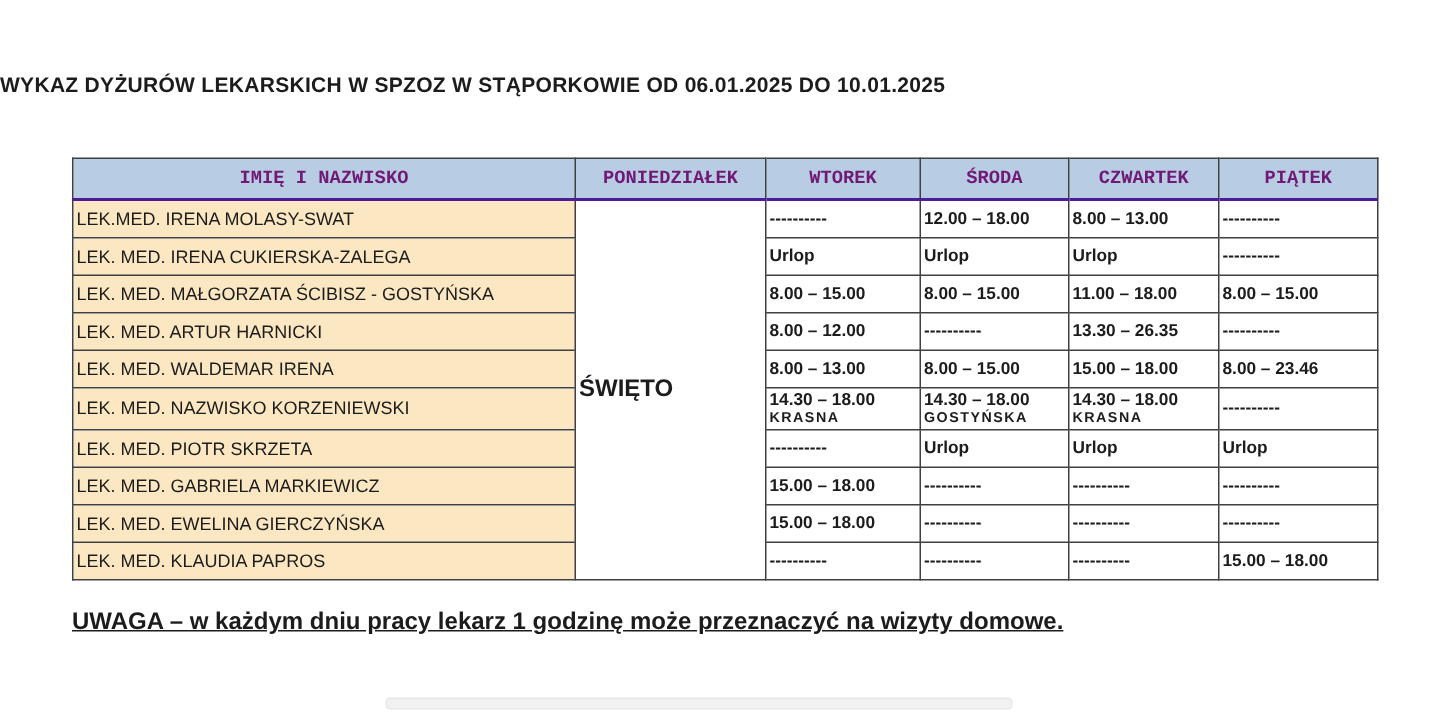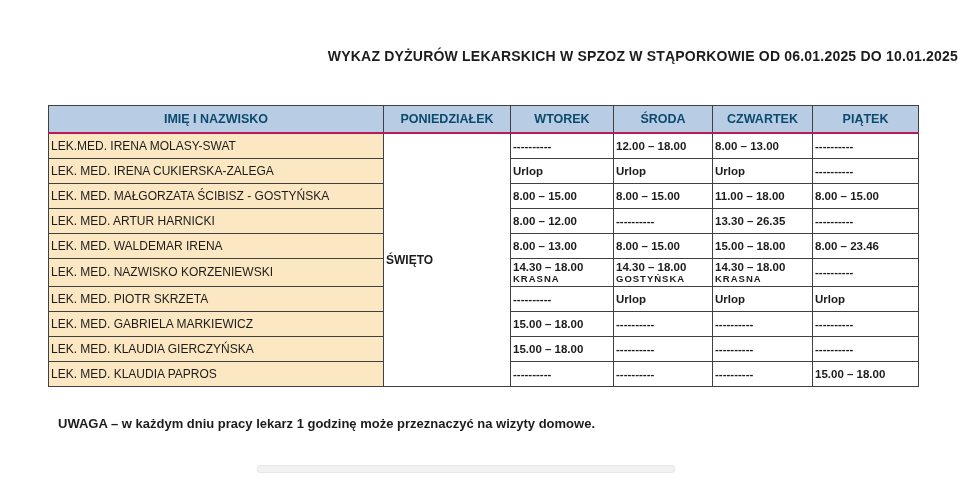--- a/index.html
+++ b/index.html
@@ -1,50 +1,50 @@
 <!DOCTYPE html>
 <html><head>
 <meta charset="utf-8">
 <style>
   html, body { margin:0; padding:0; }
   body {
     width:958px; height:479px; background:#ffffff; position:relative;
     font-family:"Liberation Sans", sans-serif; color:#1c1c1c; overflow:hidden;
   }
   .title {
-    position:absolute; top:48px; left:0; width:958px; text-align:right;
+    position:absolute; top:48px; left:0; width:958px; text-align:left;
     font-size:14px; font-weight:bold; letter-spacing:0.2px; margin:0;
   }
   table.duty {
     position:absolute; left:48px; top:105px; width:870px;
     border-collapse:collapse; table-layout:fixed;
   }
   table.duty th {
     background:var(--header-bg,#b8cce4);
     border:1px solid var(--border,#404040);
-    border-bottom:2px solid #be185d;
+    border-bottom:2px solid #4c1d95;
     font-size:12.5px; font-weight:bold; height:26px; padding:0 2px;
-    text-align:center; color:#0c4a6e;
+    text-align:center; color:#701a75;font-family:Liberation Mono, monospace;
   }
   table.duty td {
     border:1px solid var(--border,#404040);
     text-align:left; padding:1px 2px; height:22px;
   }
   td.name {
     background:var(--name-bg,#fbe7c1);
     text-align:left; padding-left:8px; font-size:12px; font-weight:normal;
     white-space:nowrap; overflow:hidden;
   }
-  td.monday { background:#ffffff; font-weight:bold; font-size:12px; vertical-align:middle; }
+  td.monday { background:#ffffff; font-weight:bold; font-size:16px; vertical-align:middle; }
   td.sched { font-weight:bold; font-size:11.5px; }
   td.sched .place { font-size:9.5px; letter-spacing:1px; line-height:1.1; }
   td.sched .time { line-height:1.25; }
   .note {
-    position:absolute; left:48px; top:406px; margin:10px;
-    font-size:13px; font-weight:bold;
+    position:absolute; left:48px; top:406px; margin:0;
+    font-size:16px; font-weight:bold;text-decoration:underline;
   }
   .divider {
     position:absolute; left:257px; top:465px; width:416px; height:6px;
     background:#f1f1f1; border:1px solid #e7e7e7; border-radius:3px;
   }
 </style>
 </head>
 <body style="--header-bg: #b8cce4; --name-bg: #fbe7c1; --border: #404040;">
 
 <h1 class="title">WYKAZ DYŻURÓW LEKARSKICH W SPZOZ W STĄPORKOWIE OD 06.01.2025 DO 10.01.2025</h1>
@@ -187,21 +187,21 @@
           <div class="time">----------</div>
         </td>
         <td class="sched">
           <div class="time">----------</div>
         </td>
         <td class="sched">
           <div class="time">----------</div>
         </td>
       </tr>
       <tr>
-        <td class="name">LEK. MED. KLAUDIA GIERCZYŃSKA</td>
+        <td class="name">LEK. MED. EWELINA GIERCZYŃSKA</td>
         <td class="sched">
           <div class="time">15.00 – 18.00</div>
         </td>
         <td class="sched">
           <div class="time">----------</div>
         </td>
         <td class="sched">
           <div class="time">----------</div>
         </td>
         <td class="sched">

